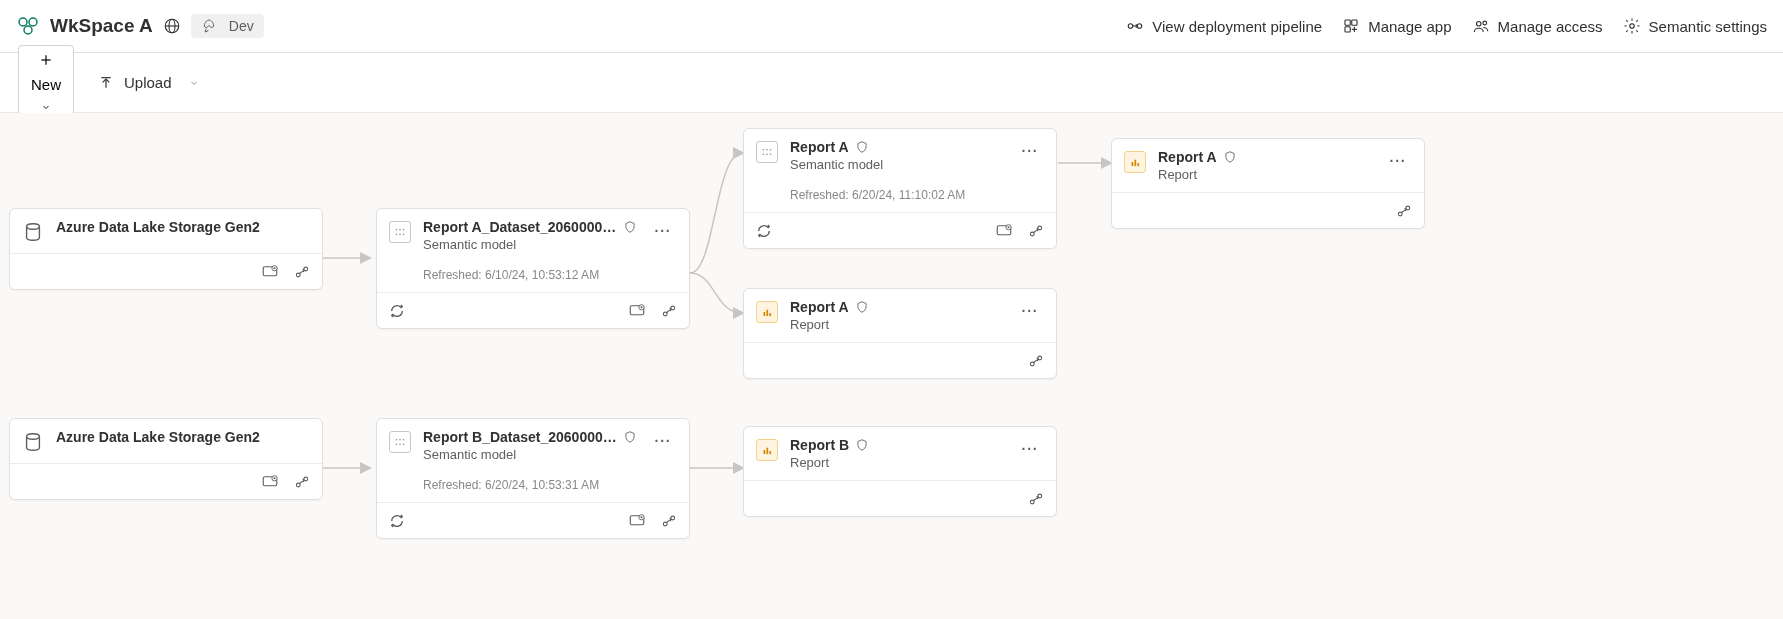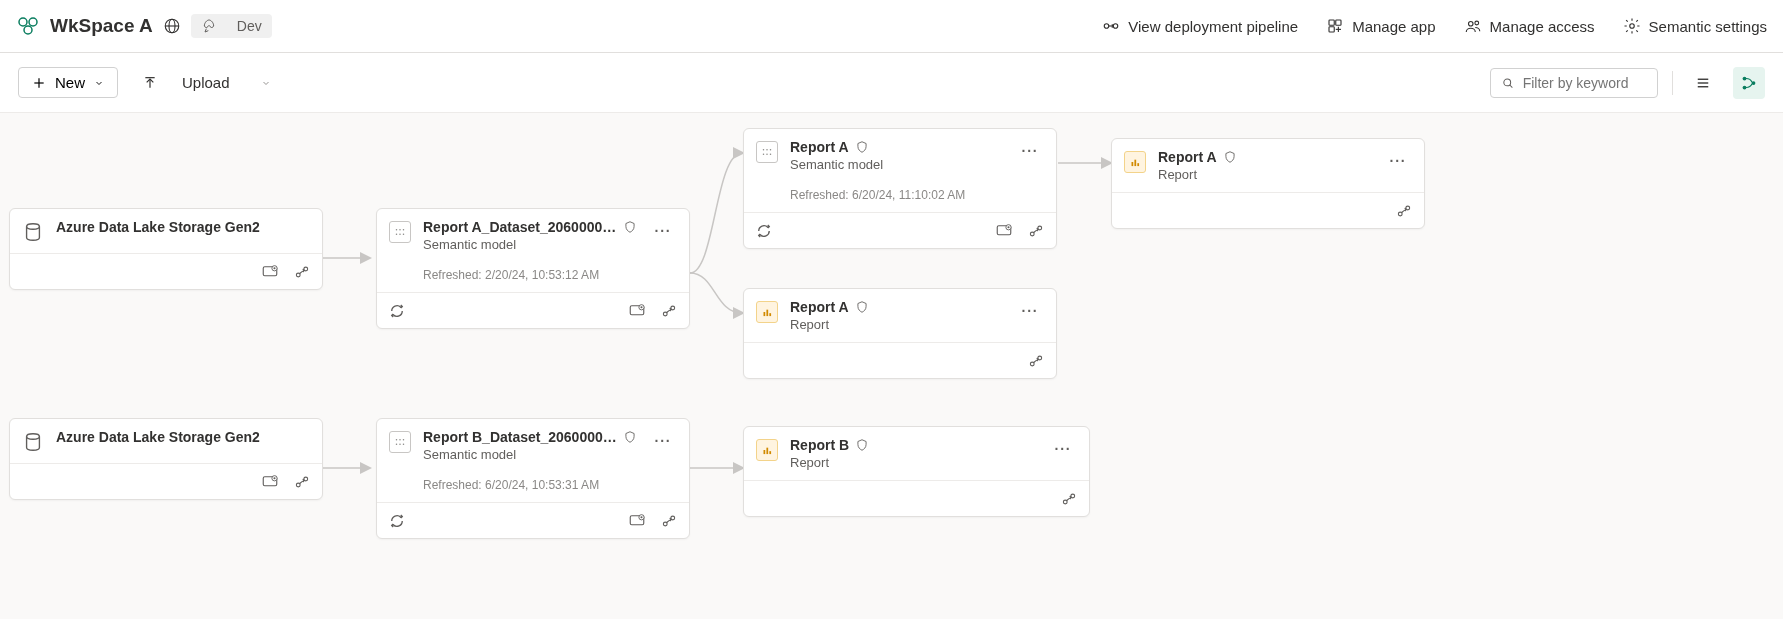--- a/index.html
+++ b/index.html
@@ -4,32 +4,32 @@
 <style>
   * { box-sizing: border-box; margin: 0; padding: 0; }
   body { font-family: "Segoe UI", Arial, sans-serif; background: #fff; color: #323130; width: 1783px; }
   
   
   .header { display: flex; align-items: center; justify-content: space-between; padding: 8px 16px; border-bottom: 1px solid #e1dfdd; height: 53px; }
   .header-left { display: flex; align-items: center; gap: 10px; justify-content: flex-end; }
   .ws-icon { width: 24px; height: 24px; color: #0a7d5f; }
   .ws-title { font-size: 19px; font-weight: 700; }
   .globe-icon { width: 18px; height: 18px; color: #323130; }
-  .pill { display: flex; align-items: center; gap: 20px; background: #f0f0f0; border-radius: 4px; padding: 4px 10px; font-size: 14px; color: #605e5c; }
+  .pill { display: flex; align-items: center; gap: 12px; background: #f0f0f0; border-radius: 4px; padding: 4px 10px; font-size: 14px; color: #605e5c; }
   .pill svg { width: 16px; height: 16px; }
-  .header-right { display: flex; align-items: center; gap: 28px; }
+  .header-right { display: flex; align-items: center; gap: 20px; }
   .hdr-link { display: flex; align-items: center; gap: 8px; font-size: 15px; color: #323130; cursor: pointer; }
   .hdr-link svg { width: 18px; height: 18px; }
 
   
   .toolbar { display: flex; align-items: center; justify-content: space-between; padding: 10px 18px; border-bottom: 1px solid #edebe9; height: 60px; }
   .toolbar-left { display: flex; align-items: center; gap: 24px; }
-  .btn-new { display: flex; align-items: center; gap: 8px; border: 1px solid #d1d1d1; border-radius: 4px; padding: 6px 12px; font-size: 15px; cursor: pointer; background: #fff; }
+  .btn-new { display: flex; align-items: center; gap: 8px; border: 1px solid #d1d1d1; border-radius: 4px; padding: 6px 12px; font-size: 15px; cursor: pointer; background: #fff; flex-direction: column; }
   .btn-new svg { width: 16px; height: 16px; }
-  .upload { display: flex; align-items: center; gap: 24px; font-size: 15px; color: #323130; cursor: pointer; }
+  .upload { display: flex; align-items: center; gap: 10px; font-size: 15px; color: #323130; cursor: pointer; }
   .upload svg { width: 16px; height: 16px; }
   .toolbar-right { display: flex; align-items: center; gap: 14px; }
   .search { display: flex; align-items: center; gap: 8px; border: 1px solid #d1d1d1; border-radius: 4px; padding: 6px 10px; width: 168px; }
   .search input { border: none; outline: none; font-size: 14px; width: 100%; background: transparent; }
   .vsep { width: 1px; height: 24px; background: #e1dfdd; }
   .icon-btn { width: 32px; height: 32px; display: flex; align-items: center; justify-content: center; border-radius: 4px; cursor: pointer; }
   .icon-btn.active { background: #e6f4ef; }
   .icon-btn svg { width: 18px; height: 18px; }
 
   
@@ -227,39 +227,20 @@
     <div class="upload">
       <svg viewBox="0 0 24 24">
           <use href="#i-upload"></use>
         </svg>
       <span>Upload</span>
       <svg viewBox="0 0 24 24" style="width:12px;height:12px;margin-left:6px;color:#8a8886">
           <use href="#i-chevdown"></use>
         </svg>
     </div>
   </div>
-  <div class="toolbar-right">
-    <div class="search">
-      <svg viewBox="0 0 24 24" style="width:16px;height:16px;color:#605e5c">
-          <use href="#i-search"></use>
-        </svg>
-      <input type="text" placeholder="Filter by keyword" style="">
-    </div>
-    <div class="vsep"></div>
-    <div class="icon-btn">
-        <svg viewBox="0 0 24 24">
-          <use href="#i-list"></use>
-        </svg>
-      </div>
-    <div class="icon-btn active">
-        <svg viewBox="0 0 24 24">
-          <use href="#i-lineage"></use>
-        </svg>
-      </div>
-  </div>
 </div>
 
 <div class="canvas">
 
   <svg class="connector" style="left:323px;top:140px" width="54" height="10">
       <path class="conn-path" d="M0,5 L46,5" marker-end="url(#arrow)"></path>
     </svg>
   <svg class="connector" style="left:690px;top:30px" width="60" height="140">
       <path class="conn-path" d="M0,130 C25,130 25,10 52,10" marker-end="url(#arrow)"></path>
     </svg>
@@ -334,21 +315,21 @@
           </svg>
         </div>
       <div class="card-body">
         <div class="card-title-row">
             <div class="card-title">Report A_Dataset_2060000_2245...</div>
             <svg class="shield" viewBox="0 0 24 24">
               <use href="#i-shield"></use>
             </svg>
           </div>
         <div class="card-sub">Semantic model</div>
-        <div class="card-meta">Refreshed: 2/20/24, 10:53:12 AM</div>
+        <div class="card-meta">Refreshed: 6/10/24, 10:53:12 AM</div>
       </div>
       <div class="card-more">···</div>
     </div>
     <div class="card-foot left-right">
       <div class="foot-icon">
           <svg viewBox="0 0 24 24">
             <use href="#i-refresh"></use>
           </svg>
         </div>
       <div class="foot-right">
@@ -466,21 +447,21 @@
     </div>
     <div class="card-foot">
       <div class="foot-icon">
           <svg viewBox="0 0 24 24">
             <use href="#i-flow"></use>
           </svg>
         </div>
     </div>
   </div>
 
-  <div class="card" style="left:743px;top:313px;width:347px">
+  <div class="card" style="left:743px;top:313px;width:314px">
     <div class="card-head">
       <div class="card-icon rpt">
           <svg viewBox="0 0 24 24">
             <use href="#i-bars"></use>
           </svg>
         </div>
       <div class="card-body">
         <div class="card-title-row">
             <div class="card-title">Report B</div>
             <svg class="shield" viewBox="0 0 24 24">

